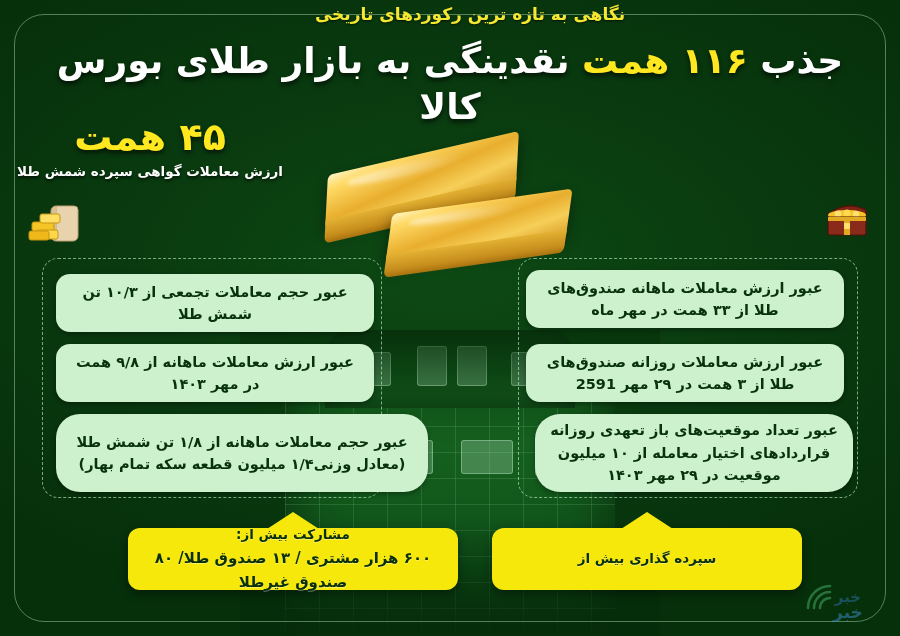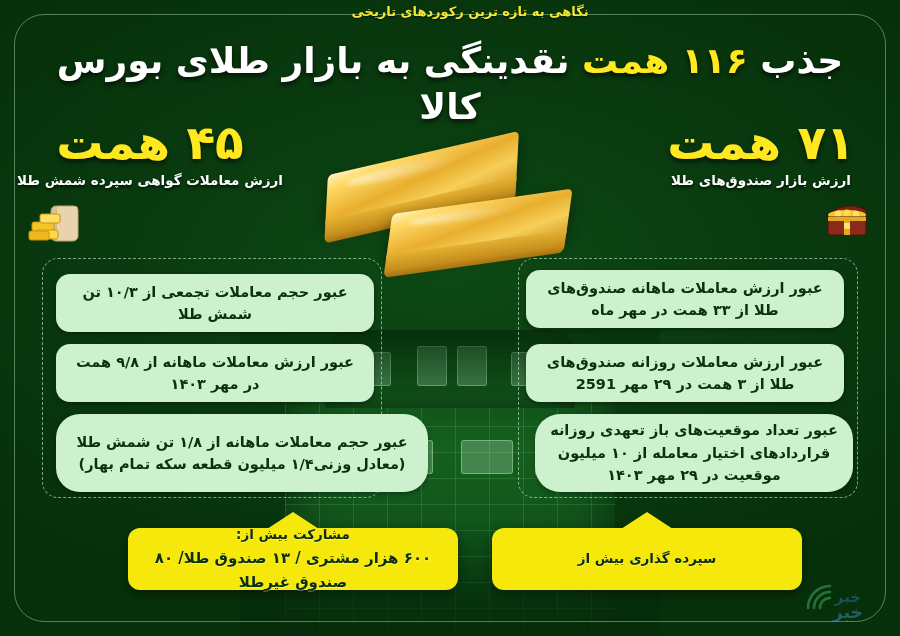--- a/index.html
+++ b/index.html
@@ -76,40 +76,40 @@
     position:absolute; left:14px; top:14px; right:14px; bottom:14px;
     border:1px solid rgba(190,240,195,.42);
     border-radius:30px;
     pointer-events:none;
   }
 
   
   .kicker {
     position:absolute; top:4px; left:0; right:0;
     text-align:center;
-    color:#f5e732; font-size:13px; font-weight:bold;
+    color:#f5e732; font-size:17px; font-weight:bold;
     letter-spacing:.2px;
     text-shadow:0 1px 2px rgba(0,0,0,.6);
     margin-left:40px;
   }
   .headline {
     position:absolute; top:38px; left:0; right:0;
     text-align:center;
     font-size:36px; font-weight:bold;
     color:#ffffff;
     line-height:1.28;
     text-shadow:0 3px 5px rgba(0,0,0,.65);
     padding:0 48px;
   }
   .headline .hl-num { color:#ffe81f; }
 
   
   .stat { position:absolute; text-align:center; }
   .stat .val {
-    font-size:47px; font-weight:bold; color:#ffe81f;
+    font-size:38px; font-weight:bold; color:#ffe81f;
     text-shadow:0 3px 5px rgba(0,0,0,.6);
     line-height:1.05;
     white-space:nowrap;
   }
   .stat .cap {
     margin-top:5px;
     font-size:13.5px; font-weight:bold; color:#ffffff;
     text-shadow:0 2px 3px rgba(0,0,0,.65);
     white-space:nowrap;
   }
@@ -256,24 +256,20 @@
     <span>جذب</span>
     <span class="hl-num">۱۱۶ همت</span>
     <span>نقدینگی به بازار طلای بورس کالا</span>
   </div>
 
   <div class="stat" id="stat-left">
     <div class="val">۴۵ همت</div>
     <div class="cap">ارزش معاملات گواهی سپرده شمش طلا</div>
   </div>
 
-  <div class="stat" id="stat-right">
-    <div class="val">۷۱ همت</div>
-    <div class="cap">ارزش بازار صندوق‌های طلا</div>
-  </div>
 
   <div class="connector">
     
     
     
   </div>
   <div class="connector">
     
     
     

